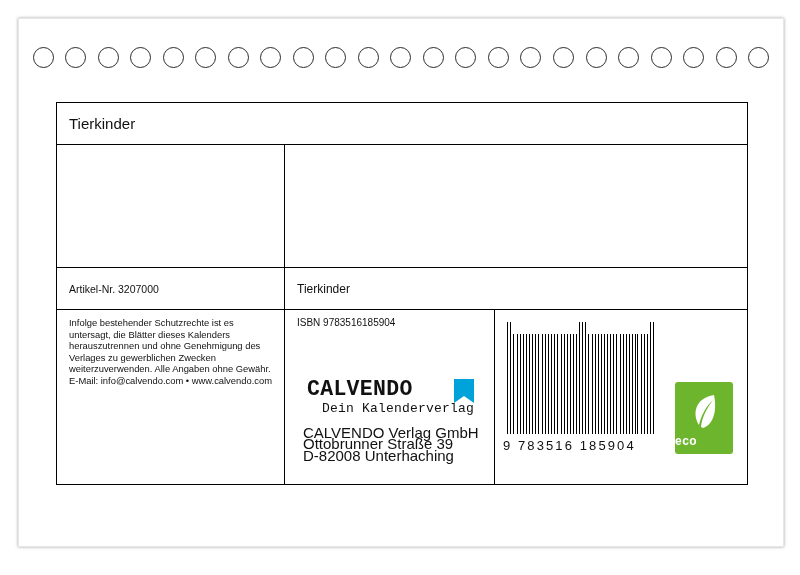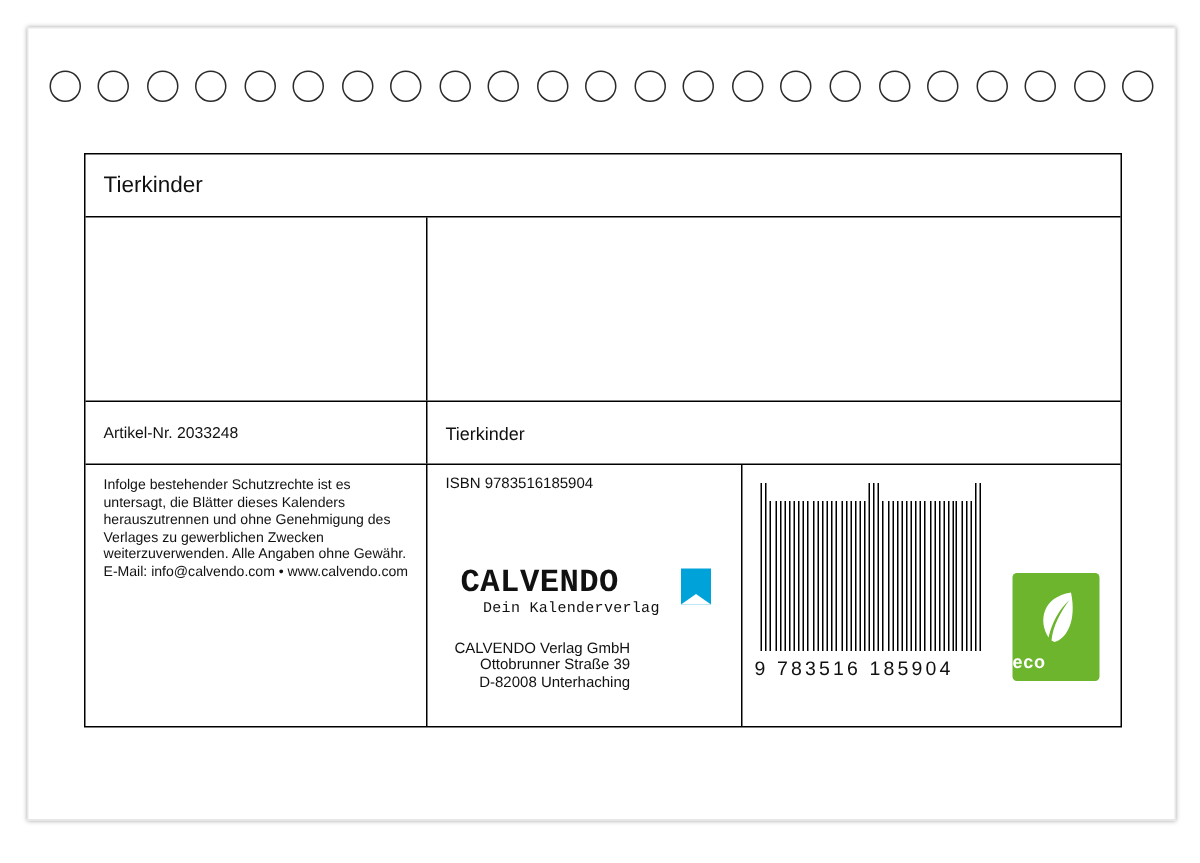--- a/index.html
+++ b/index.html
@@ -158,21 +158,21 @@
   }
   .logo-main {
     font-size: 21.5px;
     font-weight: bold;
     letter-spacing: 0.3px;
     color: #111;
     line-height: 22px;
     display: inline-block;
   }
   .logo-sub {
-    font-size: 10px;
+    font-size: 13px;
     color: #111;
     letter-spacing: 0.2px;
     display: block;
     margin-top: 1px;
     padding-left: 15px;
   }
   .logo-bookmark {
     position: absolute;
     right: 8px;
     top: 1px;
@@ -188,24 +188,23 @@
     width: 0;
     height: 0;
     border-left: 10px solid transparent;
     border-right: 10px solid transparent;
     border-bottom: 7px solid #ffffff;
   }
   .publisher {
     position: absolute;
     left: 18px;
     top: 117px;
-    font-size: 10px;
+    font-size: 15px;
     line-height: 11.4px;
     color: #111;
-    text-align: right;
   }
   .publisher .pub-name {
     font-weight: normal;
   }
 
   .barcode-cell {
     flex: 1;
     position: relative;
     padding: 0;
   }
@@ -296,21 +295,21 @@
 
       <div class="row row-title">
         <div class="cell title-cell">Tierkinder</div>
       </div>
 
       <div class="row row-author">
         <div class="cell author-left"></div>
       </div>
 
       <div class="row row-article">
-        <div class="cell article-left">Artikel-Nr. 2033248</div>
+        <div class="cell article-left">Artikel-Nr. 3207000</div>
         <div class="cell article-right">Tierkinder</div>
       </div>
 
       <div class="row row-bottom">
 
         <div class="cell legal-cell">
           <p>Infolge bestehender Schutzrechte ist es untersagt, die Blätter dieses Kalenders herauszutrennen und ohne Genehmigung des Verlages zu gewerblichen Zwecken weiterzuverwenden. Alle Angaben ohne Gewähr.</p>
           <p>E-Mail: info@calvendo.com • www.calvendo.com</p>
         </div>
 

